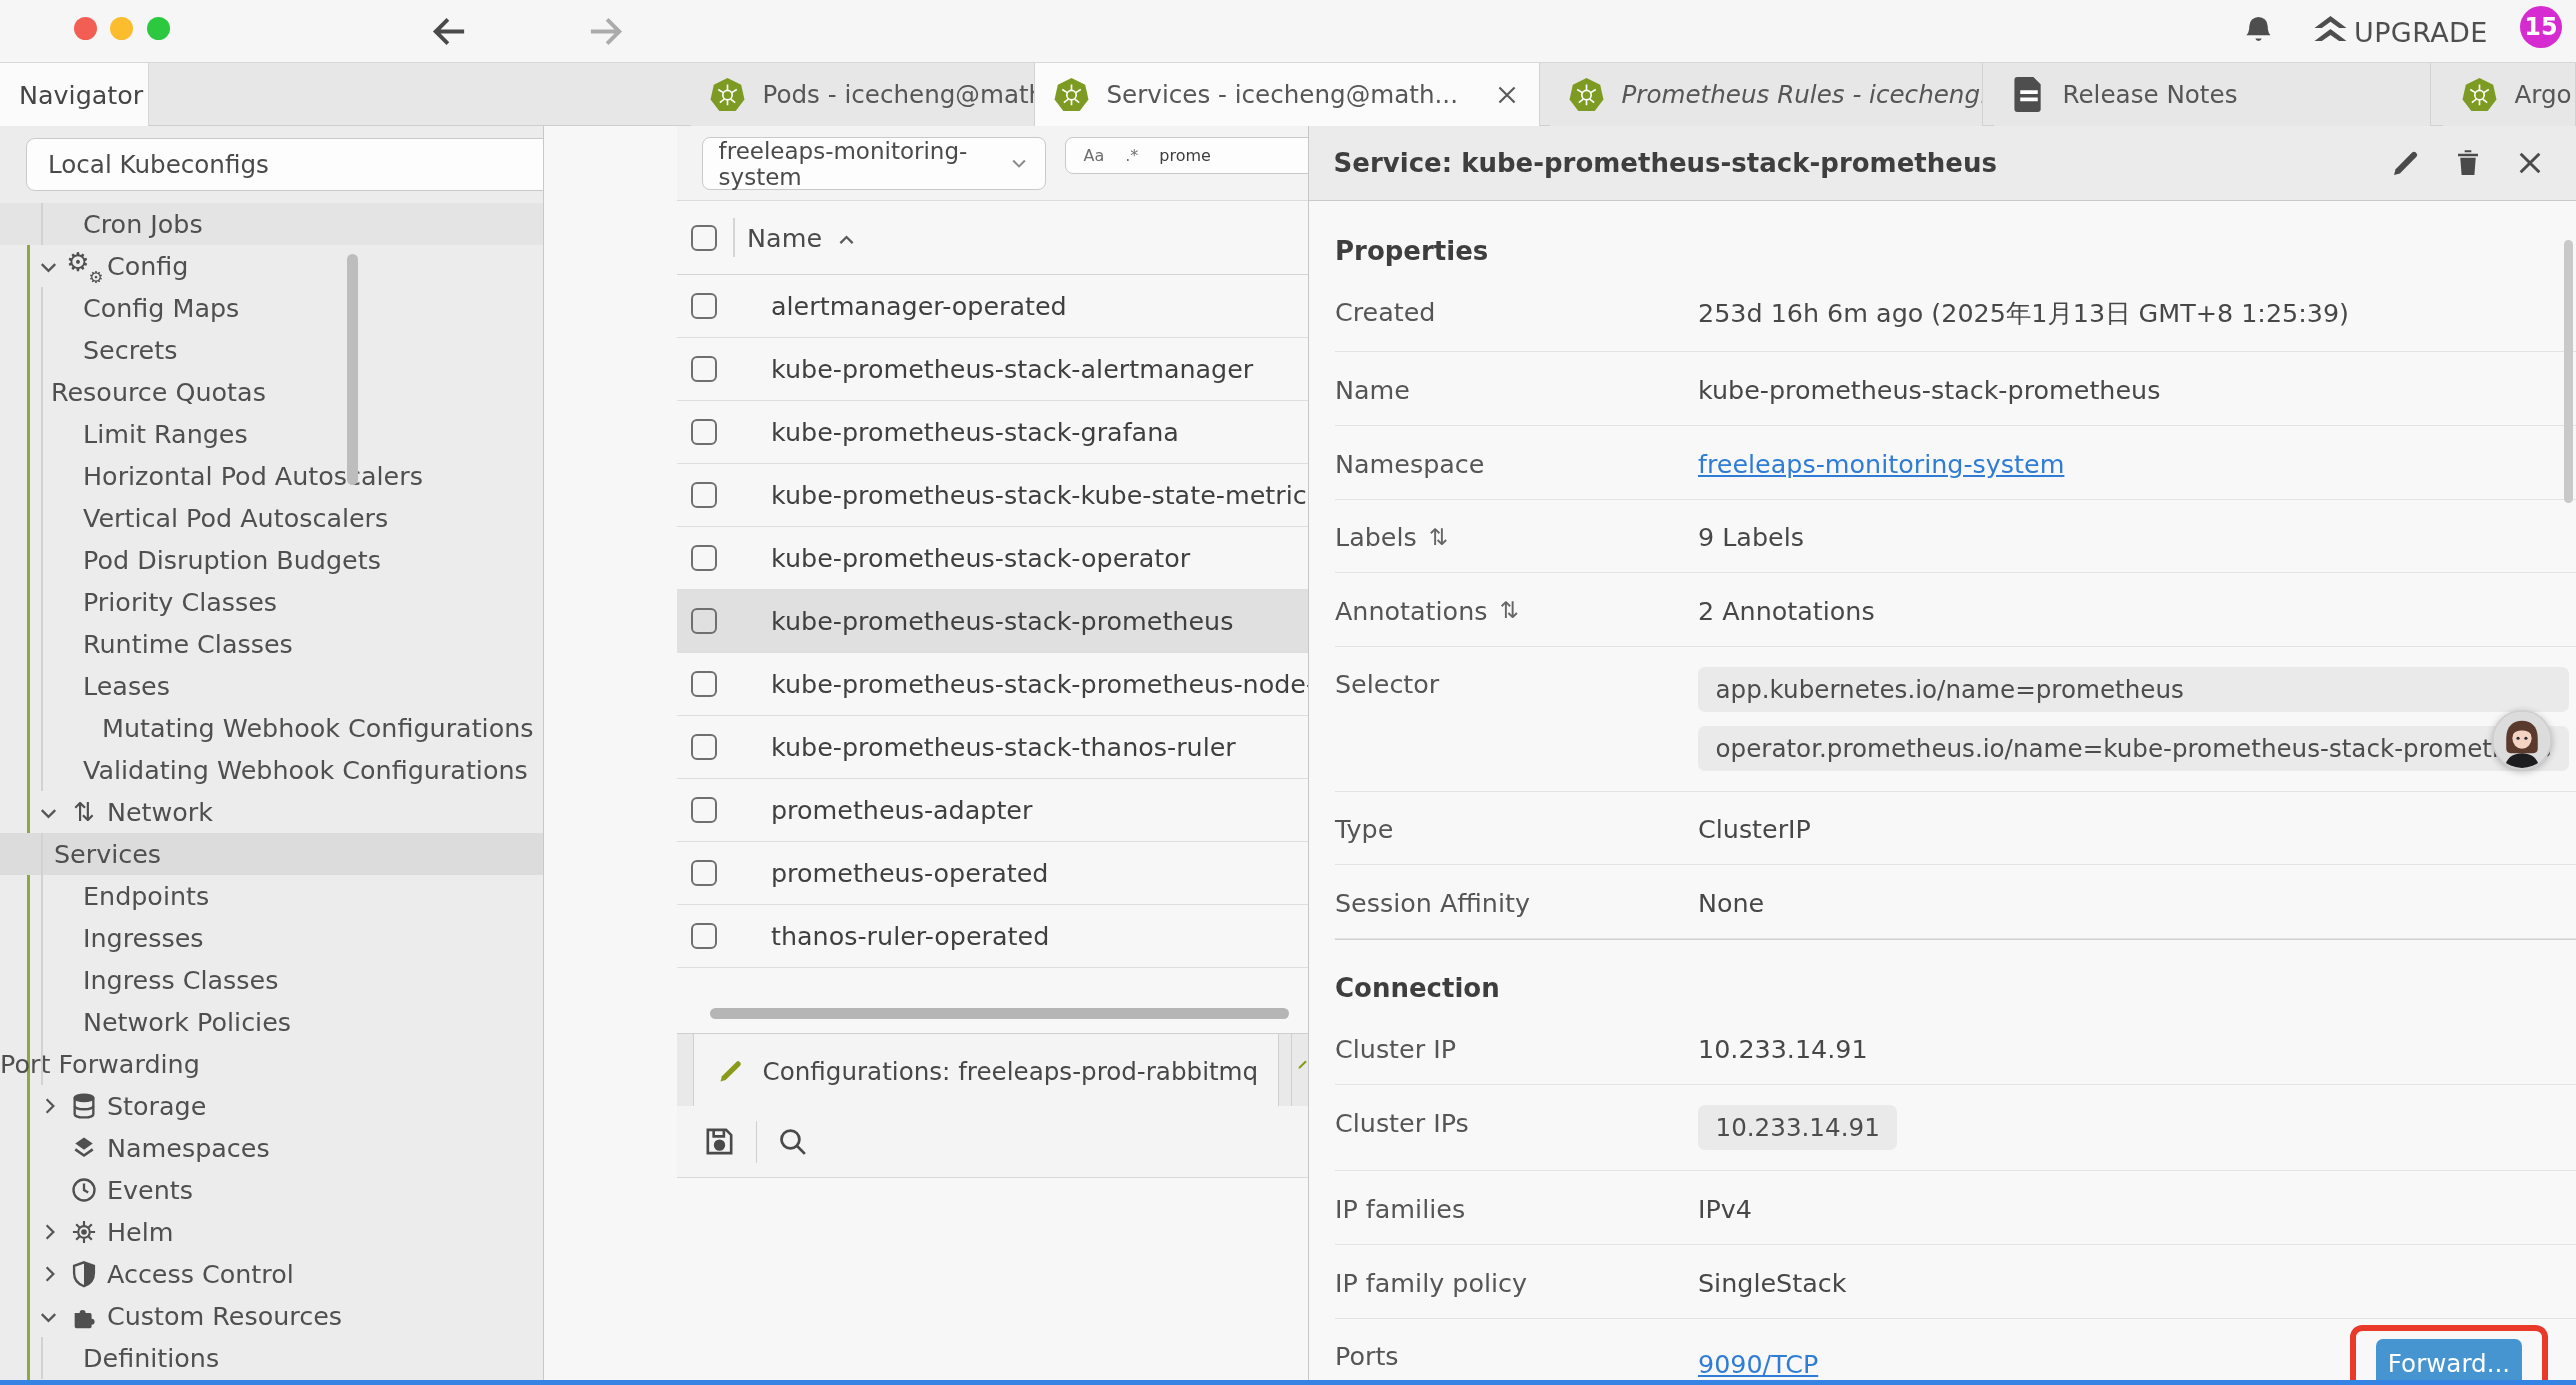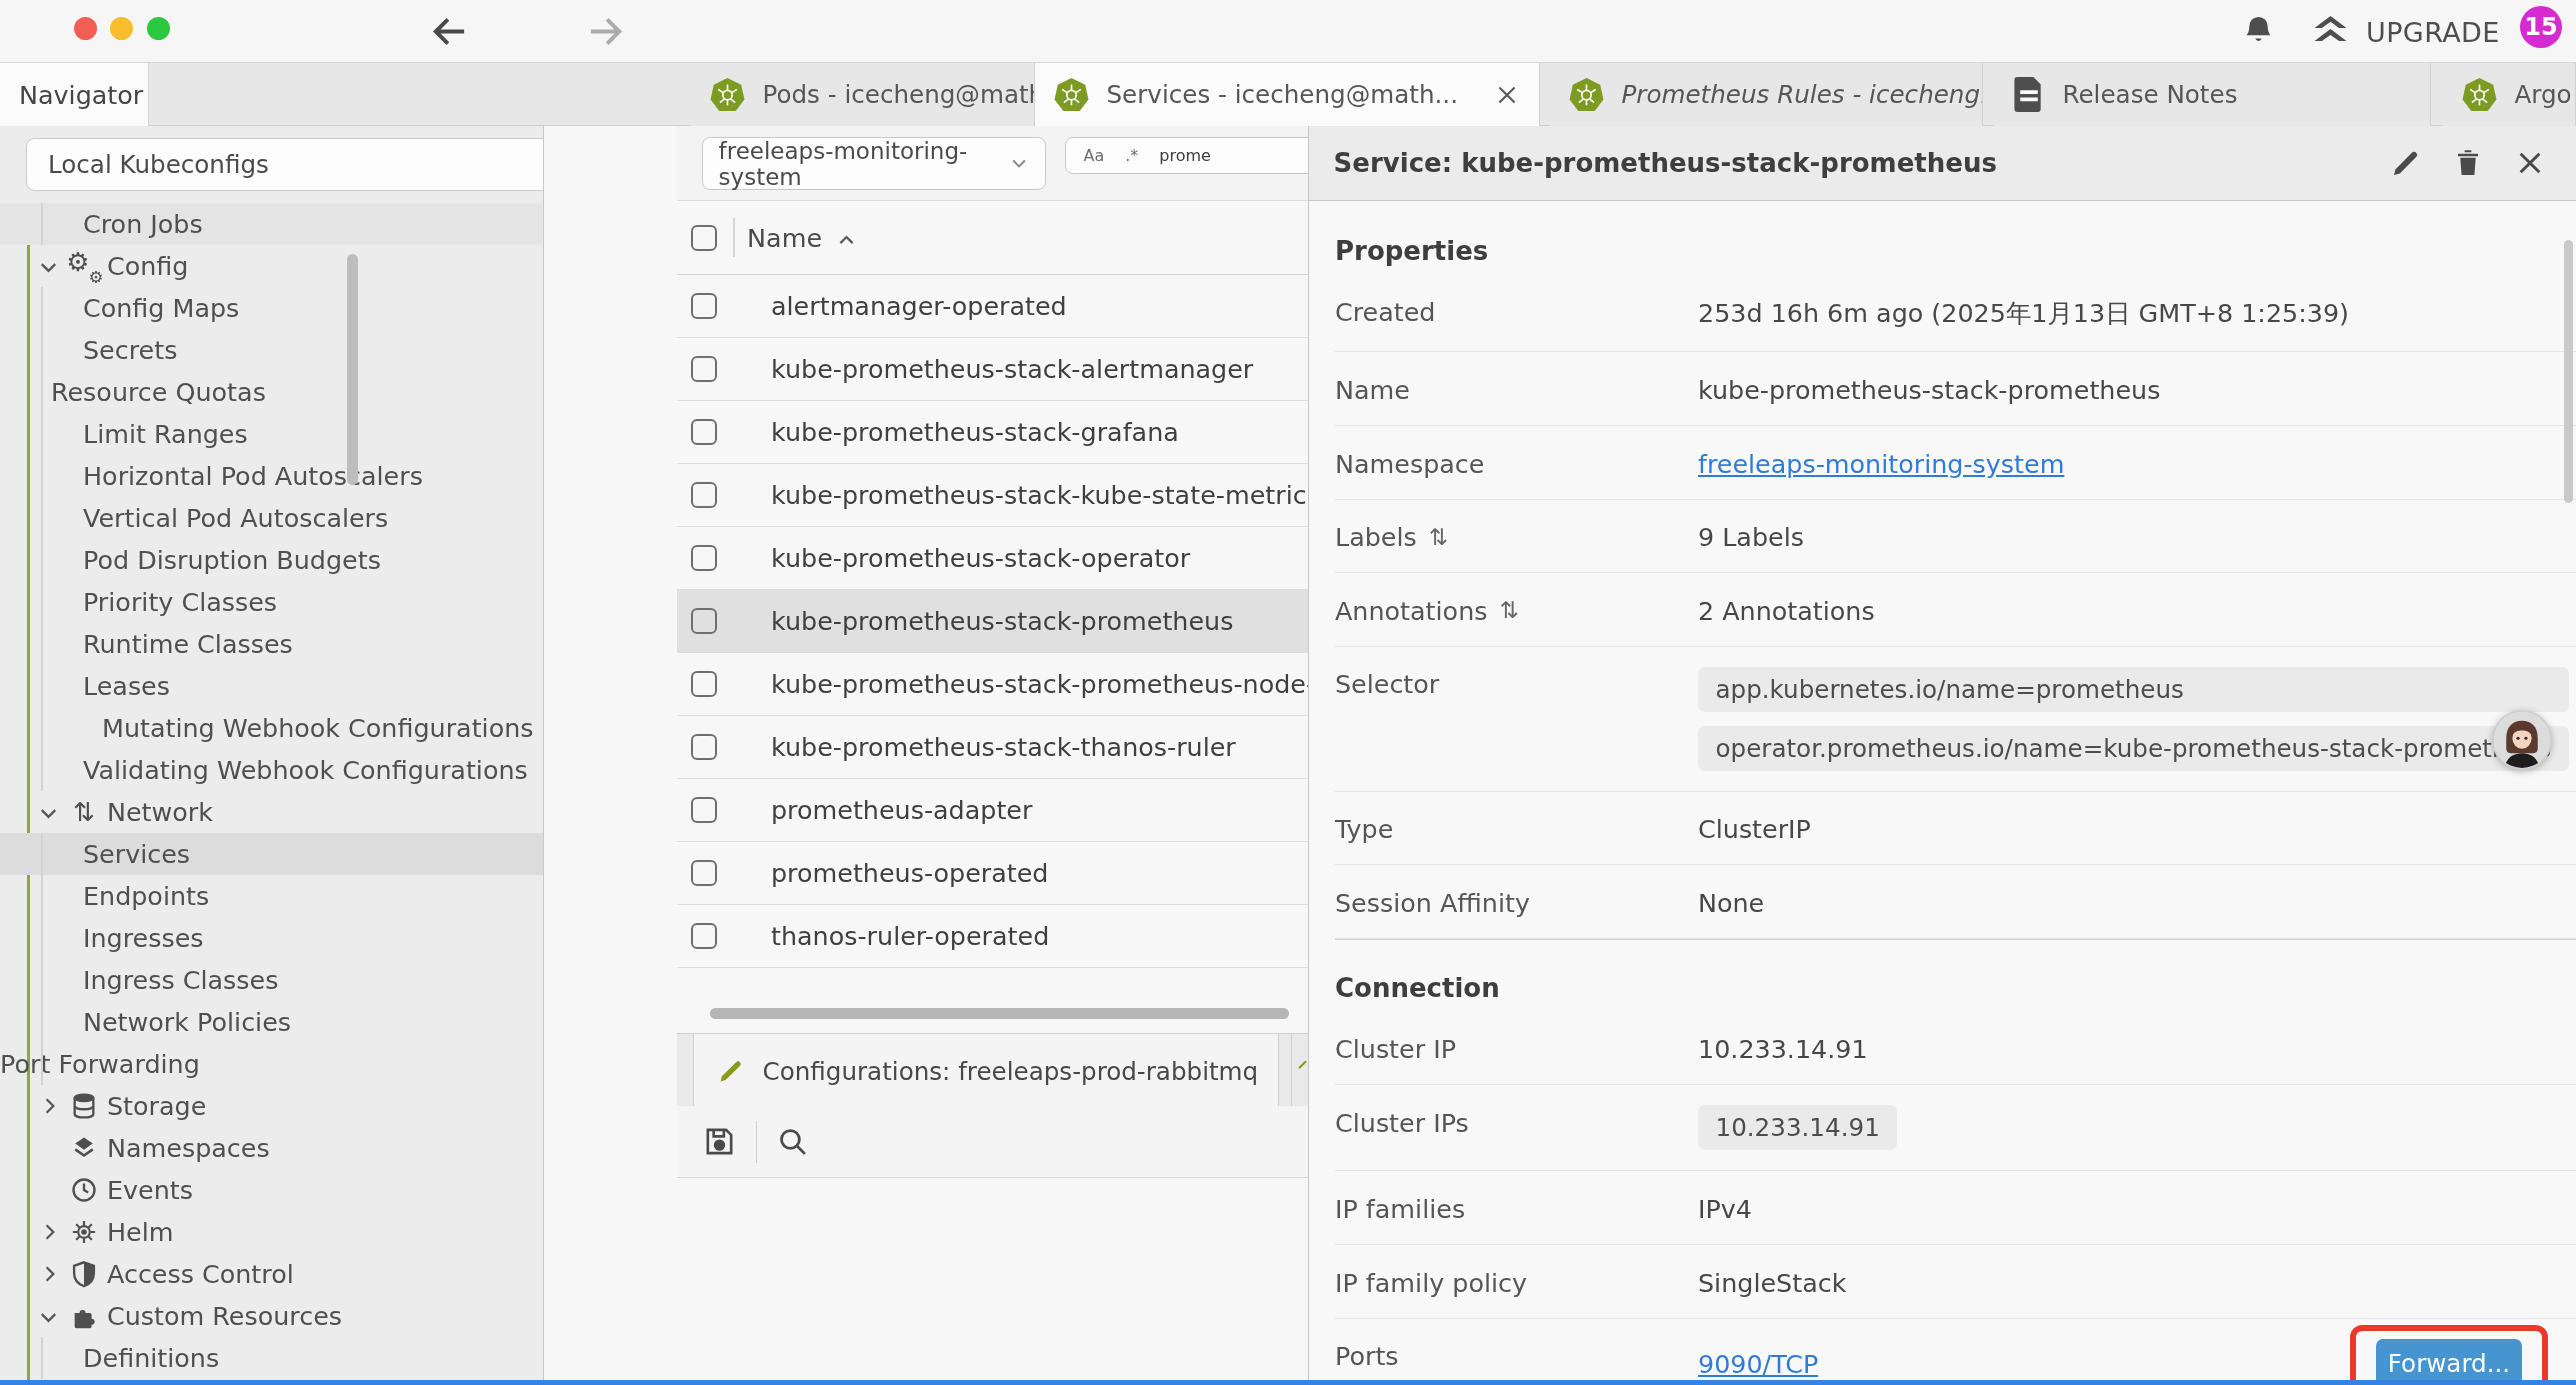--- a/index.html
+++ b/index.html
@@ -9,21 +9,21 @@
 
 .titlebar{position:absolute;left:0;top:0;width:2576px;height:63px;background:#f6f6f6;border-bottom:1.8px solid #d7d7d7;z-index:30}
 .tl{position:absolute;top:16.7px;width:23px;height:23px;border-radius:50%}
 .tl.red{left:74px;background:#f25d54}
 .tl.yellow{left:110px;background:#fbbc2e}
 .tl.green{left:147px;background:#2bc840}
 .nav-arrow{position:absolute;top:12.3px;width:39px;height:39px;color:#4a4a4a}
 .nav-arrow.fwd{color:#ababab;transform:scaleX(-1)}
 .nav-arrow svg{width:100%;height:100%}
 .bell{position:absolute;top:14px;left:2241px;width:35px;height:35px;color:#4e4e4e}
-.upgrade{position:absolute;top:16px;left:2311px;display:flex;align-items:center;gap:16px;color:#4e4e4e;cursor:pointer}
+.upgrade{position:absolute;top:16px;left:2311px;display:flex;align-items:center;gap:4px;color:#4e4e4e;cursor:pointer}
 .upgrade svg{width:39px;height:32px}
 .upgrade .up-label{font-size:27px;color:#4e4e4e;letter-spacing:0.4px}
 .badge{position:absolute;top:6.1px;left:2520px;width:42px;height:42px;border-radius:50%;background:var(--badge,#d62bd0);color:#fff;font-size:24px;font-weight:bold;display:flex;align-items:center;justify-content:center}
 
 .tabbar{position:absolute;left:0;top:63px;width:2576px;height:63px;background:#e7e7e7;border-bottom:1.8px solid #cfcfcf;z-index:25}
 .nav-title-tab{position:absolute;left:0;top:0;width:149px;height:63px;background:#fbfbfb;border-right:1.8px solid #d6d6d6;display:flex;align-items:center;padding-left:19px;font-size:25.4px;color:#454545}
 .btab{position:absolute;top:0;height:63px;border-right:1.8px solid #d2d2d2;display:flex;align-items:center;gap:17.5px;padding:0 19px;font-size:24.6px;color:#565656;overflow:hidden;white-space:nowrap;background:#e7e7e7;cursor:pointer}
 .btab.active{background:#fbfbfb}
 .btab.italic .btab-label{font-style:italic}
 .btab .k8s-icon{flex:0 0 auto;width:35px;height:35px}
@@ -276,21 +276,21 @@
         <div class="trow">
           <span class="chev"><svg viewBox="0 0 24 24" fill="none" stroke="currentColor" stroke-width="2.4">
               <path d="M5 9l7 7 7-7"></path>
             </svg></span>
           <span class="ticon">
             <span class="uni">⇅</span>
           </span>
           <span style="margin-left: 107px;">Network</span>
         </div>
         <div class="trow child sel">
-          <span style="margin-left: 83px;">Services</span>
+          <span style="margin-left: 54px;">Services</span>
         </div>
         <div class="trow child">
           <span style="margin-left: 83px;">Endpoints</span>
         </div>
         <div class="trow child">
           <span style="margin-left: 83px;">Ingresses</span>
         </div>
         <div class="trow child">
           <span style="margin-left: 83px;">Ingress Classes</span>
         </div>

